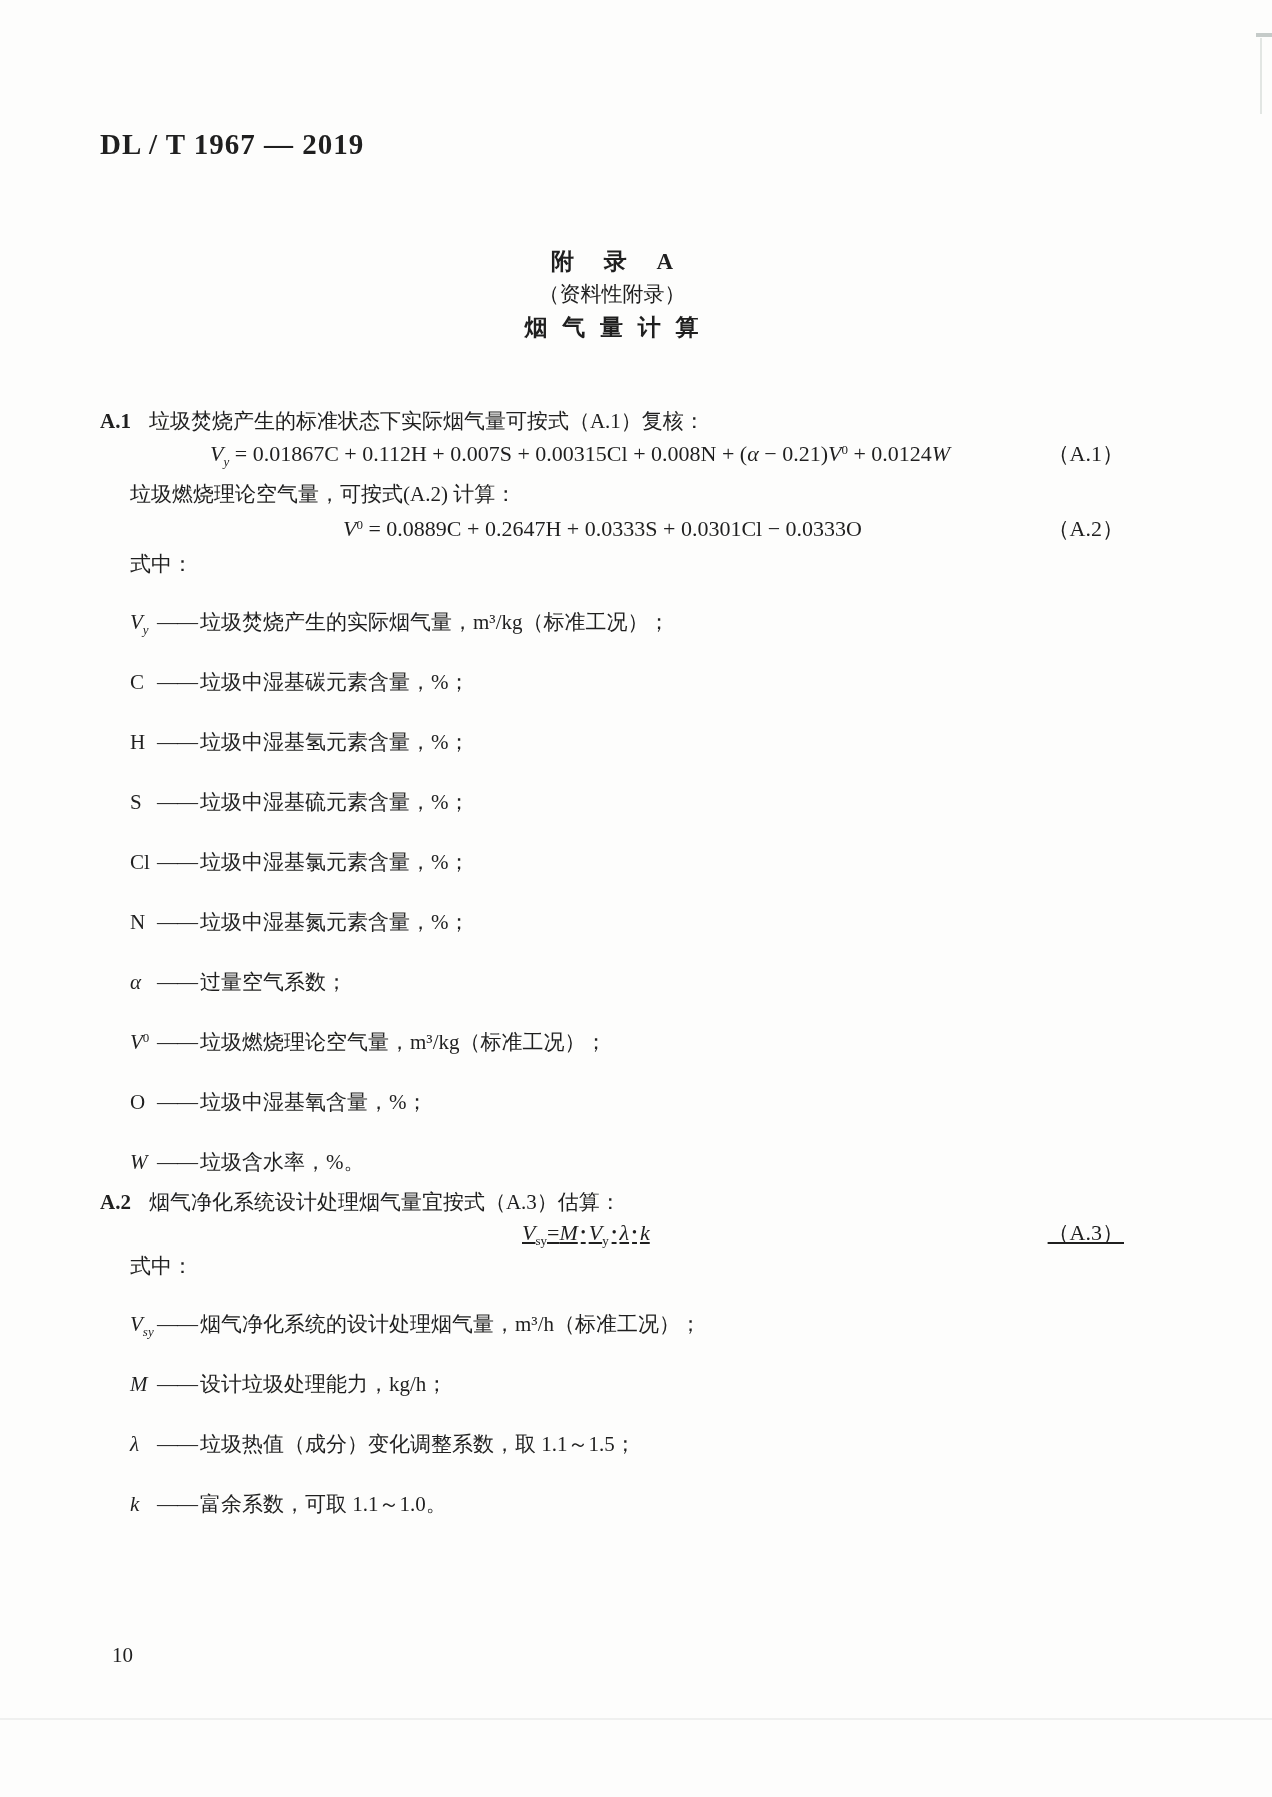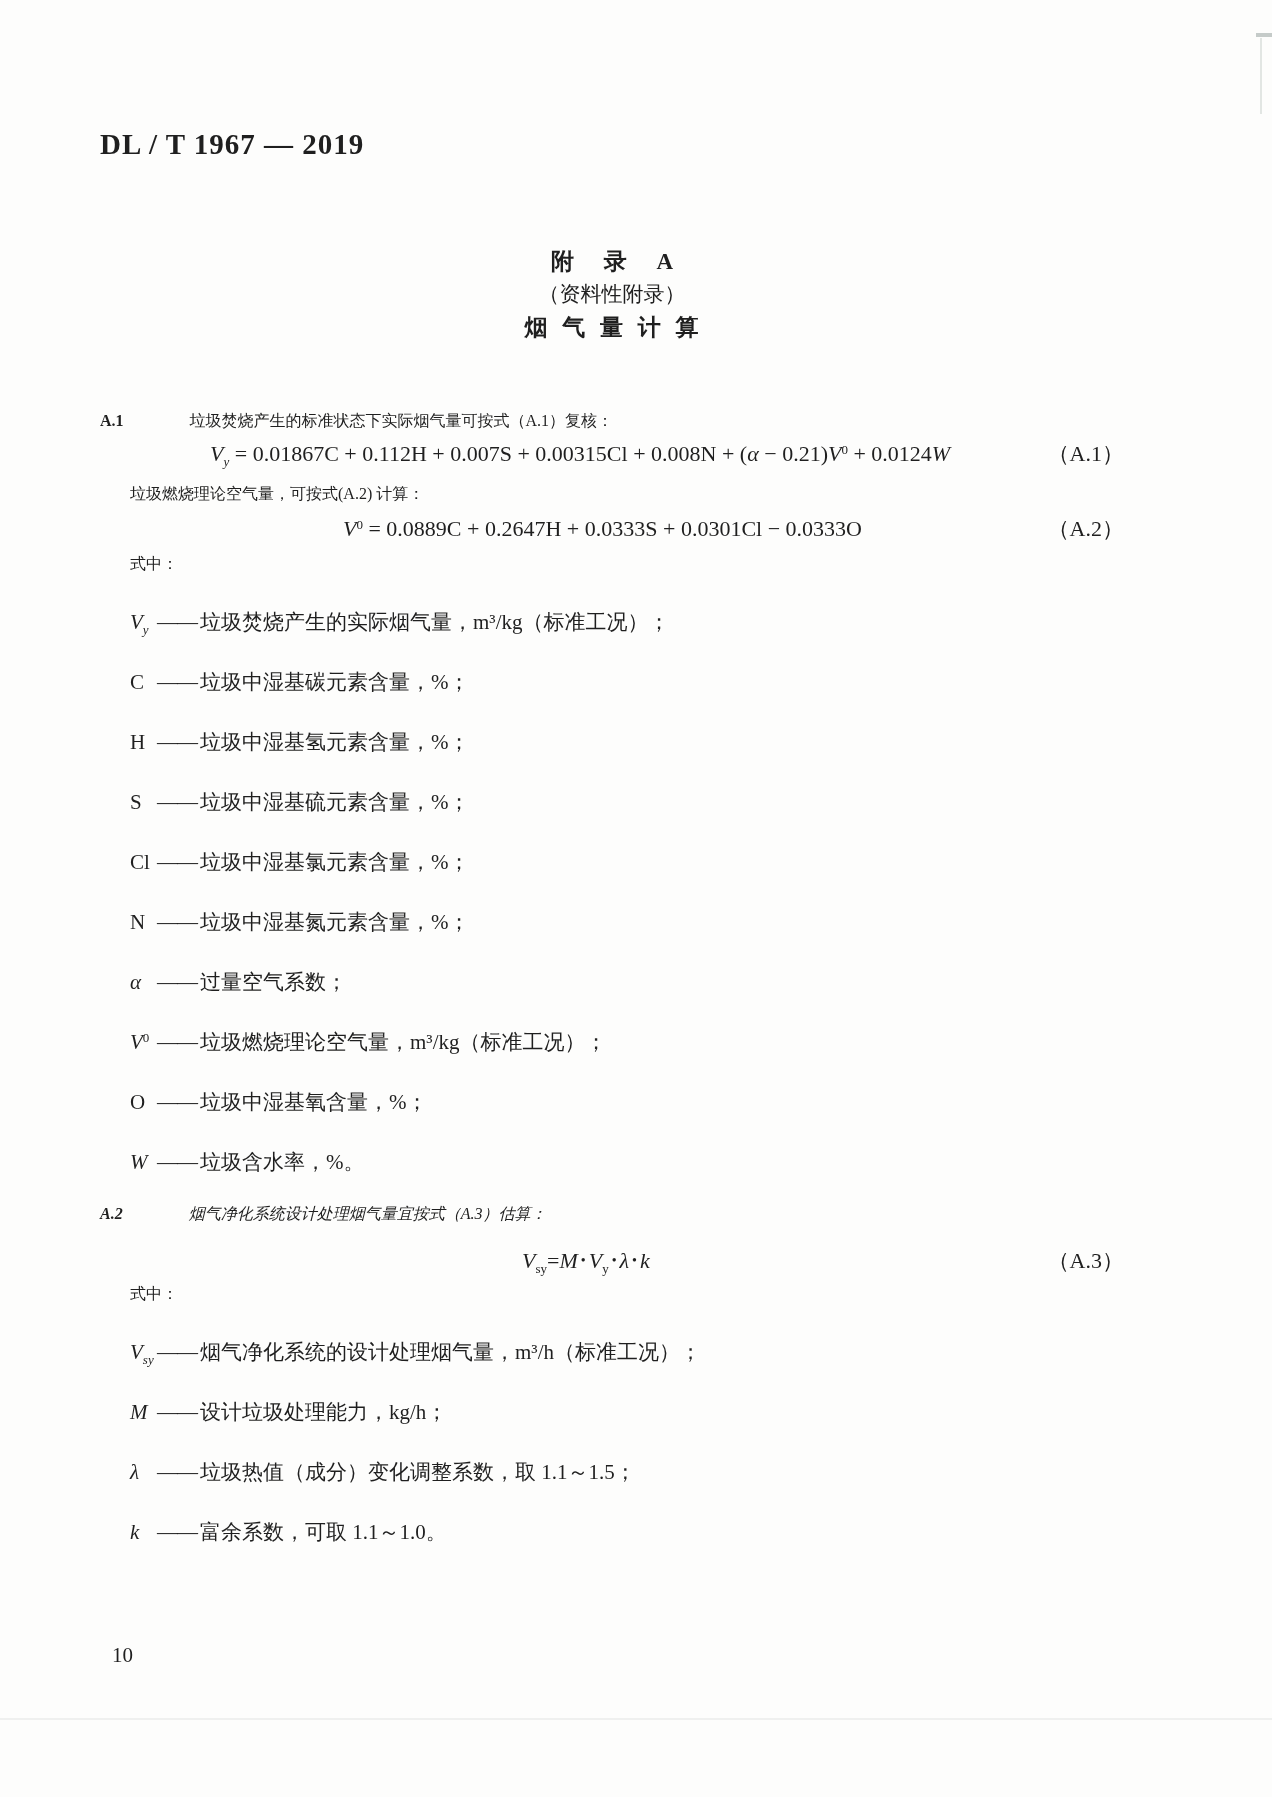--- a/index.html
+++ b/index.html
@@ -7,38 +7,38 @@
     width:1272px;height:1797px;position:relative;overflow:hidden;
     background:#fdfdfc;color:#1f1f1f;
     font-family:"Liberation Serif","DejaVu Serif",serif;
   }
   .content{padding:128px 148px 0 100px;}
   .doc-header{font-size:29px;font-weight:700;letter-spacing:1px;height:30px;}
   .title-block{text-align:center;margin-top:87px;}
   .t1{font-size:23px;font-weight:700;word-spacing:24px;height:33px;line-height:33px;}
   .t2{font-size:21px;height:33px;line-height:33px;}
   .t3{font-size:23px;font-weight:700;word-spacing:7px;letter-spacing:1px;height:33px;line-height:33px;}
-  .para{font-size:16px;line-height:30px;gap:48px;}
+  .para{font-size:21px;line-height:30px;}
   .sec{display:flex;}
   .sec-label{font-weight:700;margin-right:18px;flex:none;}
   .a1-intro{margin-top:62px;}
   .formula-row{display:flex;align-items:flex-end;font-size:22px;height:32px;line-height:32px;}
   .f1{margin-top:2px;}
   .f-body1{margin-left:110px;white-space:nowrap;}
   .intro2{margin-top:9px;padding-left:30px;}
   .f2{margin-top:4px;}
   .f-body2{margin-left:243px;white-space:nowrap;}
   .where{margin-top:4px;padding-left:30px;}
   .defs{margin-top:4px;}
   .def-row{display:flex;font-size:21px;line-height:33px;height:33px;padding-left:30px;margin-top:27px;}
   .def-term{width:27px;flex:none;white-space:nowrap;}
   .def-dash{flex:none;letter-spacing:-1px;margin-right:3px;}
   .def-desc{white-space:nowrap;}
-  .sec2{margin-top:20px;font-style:italic;}
-  .f3{margin-top:16px;}
+  .sec2{margin-top:8px;}
+  .f3{margin-top:0;text-decoration:underline;}
   .f-body3{margin-left:422px;white-space:nowrap;}
   .where2{margin-top:2px;}
   .defs2{margin-top:4px;}
   sub,sup{font-size:13px;line-height:0;}
   sub{vertical-align:-5px;}
   sup{vertical-align:7px;}
   .it{font-style:italic;}
   .f-label{margin-left:auto;flex:none;}
   .dot{font-size:14px;padding:0 3px;vertical-align:3px;}
   .page-number{position:absolute;left:112px;top:1643px;font-size:21px;}

